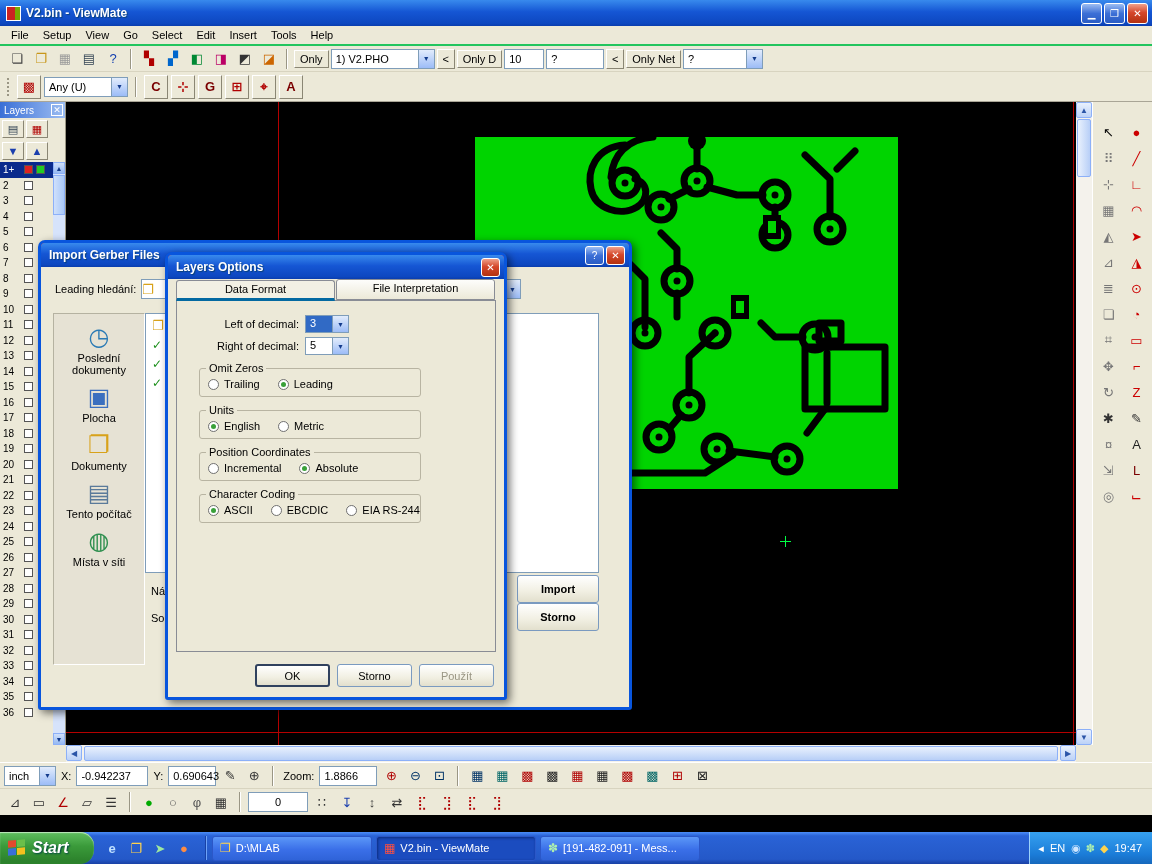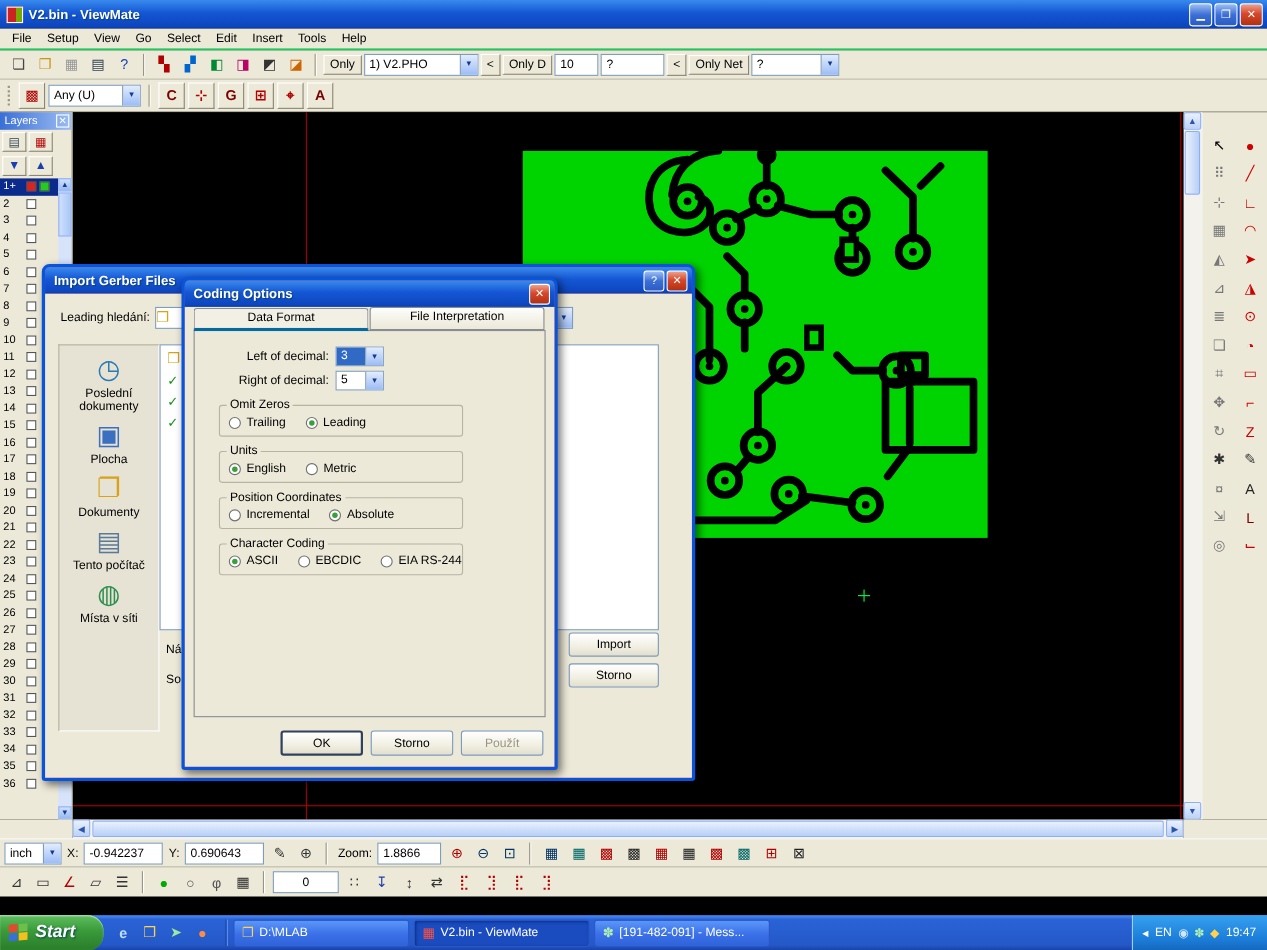--- a/index.html
+++ b/index.html
@@ -144,21 +144,21 @@
   .folder-glyph { color:#d8a21a; font-size:13px; margin-right:4px; }
   .places { position:absolute; left:12px; top:46px; width:92px; height:352px; background:#e6e2d4;
     border:1px solid; border-color:#b5b2a1 #fff #fff #b5b2a1; display:flex; flex-direction:column; align-items:center; padding-top:10px; gap:8px; }
   .place { width:86px; display:flex; flex-direction:column; align-items:center; gap:2px; }
   .place-icon { font-size:24px; line-height:26px; }
   .place-label { text-align:center; line-height:12px; }
   .filelist { position:absolute; left:104px; top:46px; width:454px; height:260px; background:#fff;
     border:1px solid #7f9db9; padding:4px 0 0 6px; display:flex; flex-direction:column; gap:5px; }
   .fcheck { color:#1a8f1a; font-size:12px; font-weight:bold; }
   .flist-folder { color:#d8a21a; font-size:13px; }
-  .imp-btn { position:absolute; width:82px; height:22px; }
+  .imp-btn { position:absolute; width:82px; height:28px;font-weight:bold; }
   .partial-lab { position:absolute; left:110px; }
   .btn { border:1px solid #7a9ac0; border-radius:3px; background:linear-gradient(180deg,#fff,#f1efe2 60%,#e2dfcd);
     display:flex; align-items:center; justify-content:center; font-size:11px; }
   .btn.default { border:2px solid #30415e; }
   .btn.disabled { color:#9a9684; }
 
   
   .tabs-row { display:flex; padding:0 8px; }
   .tabs-row.first { margin-top:8px; }
   .tab { border:1px solid #898c95; background:linear-gradient(#fdfdfb,#ece9d8); padding:2px 10px 3px;
@@ -600,21 +600,21 @@
   <div class="leftfill"></div>
 
   <div class="status1">
     <span class="combo" style="width:52px;">
       <span class="cval">inch</span>
       <span class="carr">▼</span>
     </span>
     <span class="slabel">X:</span>
     <span class="sunken" style="width:72px;">-0.942237</span>
     <span class="slabel">Y:</span>
-    <span class="sunken" style="width:72px;">0.690643</span>
+    <span class="sunken" style="width:48px;">0.690643</span>
     <span style="display:flex;gap:2px;">
         <div class="sbtn" style="color: rgb(51, 51, 51);">✎</div>
         <div class="sbtn" style="color: rgb(51, 51, 51);">⊕</div>
       </span>
     <span class="sep"></span>
     <span class="slabel">Zoom:</span>
     <span class="sunken" style="width:58px;">1.8866</span>
     <span style="display:flex;gap:2px;">
         <div class="sbtn" style="color: rgb(176, 0, 0);">⊕</div>
         <div class="sbtn" style="color: rgb(0, 51, 102);">⊖</div>
@@ -752,21 +752,21 @@
         </div>
       <span class="partial-lab" style="top:318px;">Ná</span>
       <span class="partial-lab" style="top:345px;">So</span>
       <div class="btn imp-btn" style="left:476px;top:308px;">Import</div>
       <div class="btn imp-btn" style="left:476px;top:336px;">Storno</div>
     </div>
   </div>
 
   <div id="gerberdlg" class="dialog">
     <div class="dlg-title">
-      <span class="dtx">Coding Options</span>
+      <span class="dtx">Layers Options</span>
       <span class="winbtn close" style="width:19px;height:19px;">✕</span>
     </div>
     <div class="dlg-content">
       <div class="tabs-row">
           <div class="tab sel">Data Format</div>
           <div class="tab">File Interpretation</div>
         </div>
       <div class="tab-panel">
         <div class="dec-row">
           <span class="dlab">Left of decimal:</span>

